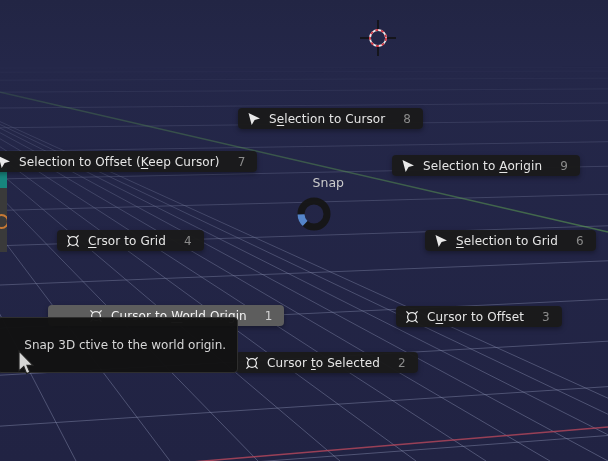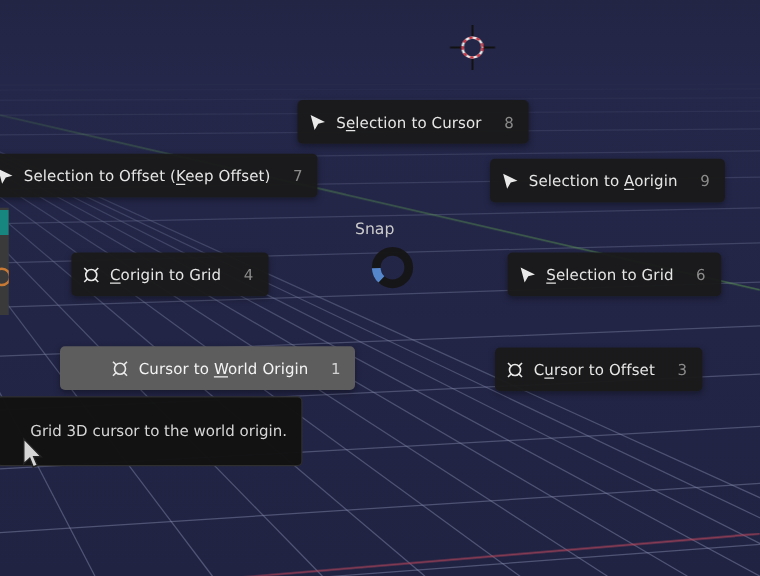--- a/index.html
+++ b/index.html
@@ -1,31 +1,31 @@
 <!DOCTYPE html>
 <html><head>
 <meta charset="utf-8">
 <style>
   html,body{margin:0;padding:0;background:#232649;}
   #stage{position:relative;width:608px;height:461px;overflow:hidden;
          font-family:"DejaVu Sans","Liberation Sans",sans-serif;}
   #bg-svg{position:absolute;left:0;top:0;}
-  .pie-item{position:absolute;display:flex;align-items:center;height:35px;
+  .pie-item{position:absolute;display:flex;align-items:center;height:21px;
             background:rgba(26,26,26,0.96);border-radius:4px;
             padding:0 12px 0 8px;box-shadow:0 2px 5px rgba(0,0,0,0.35);
-            color:#e6e6e6;font-size:12px;white-space:pre;cursor:default;}
+            color:#e6e6e6;font-size:12px;white-space:pre;cursor:default;margin-top:28px;}
   .pie-item.hl{background:#5d5d5d;color:#f4f4f4;padding-left:40px;}
   .pie-item .icon{width:16px;height:16px;margin-right:7px;flex:0 0 auto;display:block;}
   .pie-item .lbl{white-space:pre;letter-spacing:.1px;}
   .pie-item .u{text-decoration:underline;text-underline-offset:2px;text-decoration-thickness:1px;}
   .pie-item .hk{margin-left:18px;color:#8b8b8b;}
   .pie-item.hl .hk{color:#d2d2d2;}
   #tooltip{position:absolute;background:rgba(18,18,18,0.97);border:1px solid #2e2e2e;
            border-radius:4px;color:#d6d6d6;font-size:12px;padding:6px 11px;white-space:pre;}
-  #pie-title{position:absolute;width:60px;text-align:left;color:#cbcbcb;font-size:12.5px;}
+  #pie-title{position:absolute;width:60px;text-align:right;color:#cbcbcb;font-size:12.5px;}
   #tool-strip{position:absolute;left:0;top:166px;width:7px;height:86px;background:#3a3a3a;overflow:hidden;}
   #tool-strip .teal{position:absolute;left:0;top:2px;width:7px;height:20px;background:#17867e;}
   #tool-strip .orange{position:absolute;left:-6px;top:48px;width:11px;height:11px;border:2px solid #c87a35;border-radius:50%;background:transparent;}
 </style>
 </head>
 <body>
 
 <div id="stage">
 
   <svg id="bg-svg" width="608" height="461">
@@ -105,56 +105,65 @@
   <svg style="position:absolute;left:294px;top:194px" width="40" height="40">
     <circle cx="20" cy="20" r="13" fill="none" stroke="#161616" stroke-width="7" opacity="0.96"></circle>
     <path d="M 11.13 29.51 A 13 13 0 0 1 7.01 20.45" fill="none" stroke="#5585ca" stroke-width="7"></path>
   </svg>
 
   <div class="pie-item" style="left:238px;top:80px"><svg class="icon" viewBox="0 0 16 16">
         <path d="M2.5 2 L14 7.6 L8.6 9 L5.7 14 Z" fill="#e9e9e9"></path>
       </svg><span class="lbl"><span>S</span><span class="u">e</span><span>lection to Cursor</span></span><span class="hk">8</span></div>
   <div class="pie-item" style="left:-12px;top:123px"><svg class="icon" viewBox="0 0 16 16">
         <path d="M2.5 2 L14 7.6 L8.6 9 L5.7 14 Z" fill="#e9e9e9"></path>
-      </svg><span class="lbl"><span>Selection to Offset (</span><span class="u">K</span><span>eep Offset)</span></span><span class="hk">7</span></div>
+      </svg><span class="lbl"><span>Selection to Offset (</span><span class="u">K</span><span>eep Cursor)</span></span><span class="hk">7</span></div>
   <div class="pie-item" style="left:392px;top:127px"><svg class="icon" viewBox="0 0 16 16">
         <path d="M2.5 2 L14 7.6 L8.6 9 L5.7 14 Z" fill="#e9e9e9"></path>
       </svg><span class="lbl"><span>Selection to </span><span class="u">A</span><span>origin</span></span><span class="hk">9</span></div>
   <div class="pie-item" style="left:57px;top:202px"><svg class="icon" viewBox="0 0 16 16">
         <circle cx="8" cy="8" r="4.4" fill="none" stroke="#e9e9e9" stroke-width="1.3"></circle>
         <g stroke="#e9e9e9" stroke-width="1.3">
           <line x1="2.4" y1="2.4" x2="5" y2="5"></line>
           <line x1="13.6" y1="2.4" x2="11" y2="5"></line>
           <line x1="2.4" y1="13.6" x2="5" y2="11"></line>
           <line x1="13.6" y1="13.6" x2="11" y2="11"></line>
         </g>
-      </svg><span class="lbl"><span></span><span class="u">C</span><span>origin to Grid</span></span><span class="hk">4</span></div>
-  <div class="pie-item" style="left:406px;top:202px"><svg class="icon" viewBox="0 0 16 16">
+      </svg><span class="lbl"><span></span><span class="u">C</span><span>rsor to Grid</span></span><span class="hk">4</span></div>
+  <div class="pie-item" style="left:425px;top:202px"><svg class="icon" viewBox="0 0 16 16">
         <path d="M2.5 2 L14 7.6 L8.6 9 L5.7 14 Z" fill="#e9e9e9"></path>
       </svg><span class="lbl"><span></span><span class="u">S</span><span>election to Grid</span></span><span class="hk">6</span></div>
   <div class="pie-item hl" style="left:48px;top:277px"><svg class="icon" viewBox="0 0 16 16">
         <circle cx="8" cy="8" r="4.4" fill="none" stroke="#e9e9e9" stroke-width="1.3"></circle>
         <g stroke="#e9e9e9" stroke-width="1.3">
           <line x1="2.4" y1="2.4" x2="5" y2="5"></line>
           <line x1="13.6" y1="2.4" x2="11" y2="5"></line>
           <line x1="2.4" y1="13.6" x2="5" y2="11"></line>
           <line x1="13.6" y1="13.6" x2="11" y2="11"></line>
         </g>
       </svg><span class="lbl"><span>Cursor to </span><span class="u">W</span><span>orld Origin</span></span><span class="hk">1</span></div>
   <div class="pie-item" style="left:396px;top:278px"><svg class="icon" viewBox="0 0 16 16">
         <circle cx="8" cy="8" r="4.4" fill="none" stroke="#e9e9e9" stroke-width="1.3"></circle>
         <g stroke="#e9e9e9" stroke-width="1.3">
           <line x1="2.4" y1="2.4" x2="5" y2="5"></line>
           <line x1="13.6" y1="2.4" x2="11" y2="5"></line>
           <line x1="2.4" y1="13.6" x2="5" y2="11"></line>
           <line x1="13.6" y1="13.6" x2="11" y2="11"></line>
         </g>
       </svg><span class="lbl"><span>C</span><span class="u">u</span><span>rsor to Offset</span></span><span class="hk">3</span></div>
+  <div class="pie-item" style="left:236px;top:324px"><svg class="icon" viewBox="0 0 16 16">
+        <circle cx="8" cy="8" r="4.4" fill="none" stroke="#e9e9e9" stroke-width="1.3"></circle>
+        <g stroke="#e9e9e9" stroke-width="1.3">
+          <line x1="2.4" y1="2.4" x2="5" y2="5"></line>
+          <line x1="13.6" y1="2.4" x2="11" y2="5"></line>
+          <line x1="2.4" y1="13.6" x2="5" y2="11"></line>
+          <line x1="13.6" y1="13.6" x2="11" y2="11"></line>
+        </g>
+      </svg><span class="lbl"><span>Cursor </span><span class="u">t</span><span>o Selected</span></span><span class="hk">2</span></div>
 
   <div id="tooltip" style="left:-3px;top:317px">
-    <span>Grid 3D cursor to the world origin.</span>
+    <span>Snap 3D ctive to the world origin.</span>
   </div>
 
   <svg style="position:absolute;left:16px;top:350px" width="20" height="28">
     <path d="M3 1 L3 21 L7.8 16.6 L10.6 23.6 L13.9 22.2 L11 15.4 L17 15.4 Z" fill="#d6d6d6" stroke="#222222" stroke-width="1.2"></path>
   </svg>
 
 </div>
 
 </body></html>

